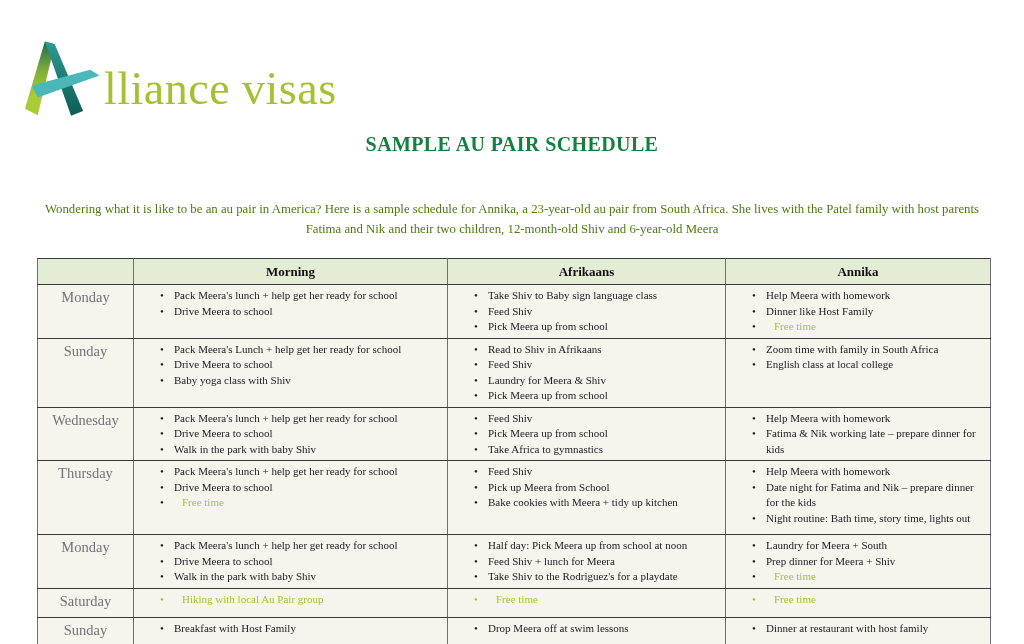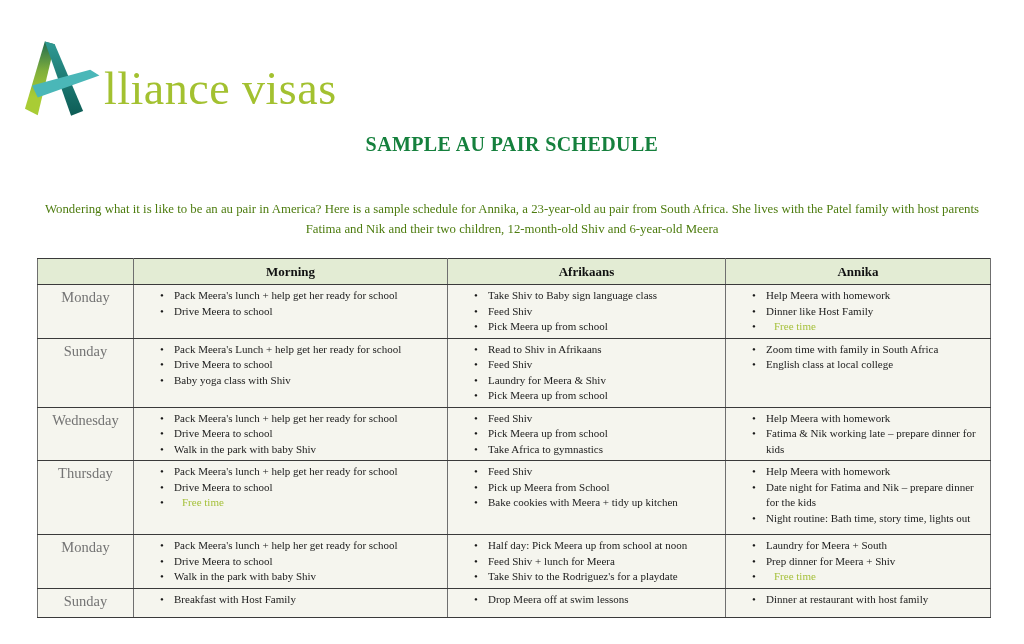--- a/index.html
+++ b/index.html
@@ -382,20 +382,41 @@
                 <span class="bullet">•</span>
                 <span class="item-text">Prep dinner for Meera + Shiv</span>
               </div>
               <div class="item">
                 <span class="bullet">•</span>
                 <span class="item-text green">Free time</span>
               </div>
             </td>
           </tr>
           <tr>
+            <td class="day-cell">Saturday</td>
+            <td class="cell">
+              <div class="item">
+                <span class="bullet green">•</span>
+                <span class="item-text green">Hiking with local Au Pair group</span>
+              </div>
+            </td>
+            <td class="cell">
+              <div class="item">
+                <span class="bullet green">•</span>
+                <span class="item-text green">Free time</span>
+              </div>
+            </td>
+            <td class="cell">
+              <div class="item">
+                <span class="bullet green">•</span>
+                <span class="item-text green">Free time</span>
+              </div>
+            </td>
+          </tr>
+          <tr>
             <td class="day-cell">Sunday</td>
             <td class="cell">
               <div class="item">
                 <span class="bullet">•</span>
                 <span class="item-text">Breakfast with Host Family</span>
               </div>
             </td>
             <td class="cell">
               <div class="item">
                 <span class="bullet">•</span>

